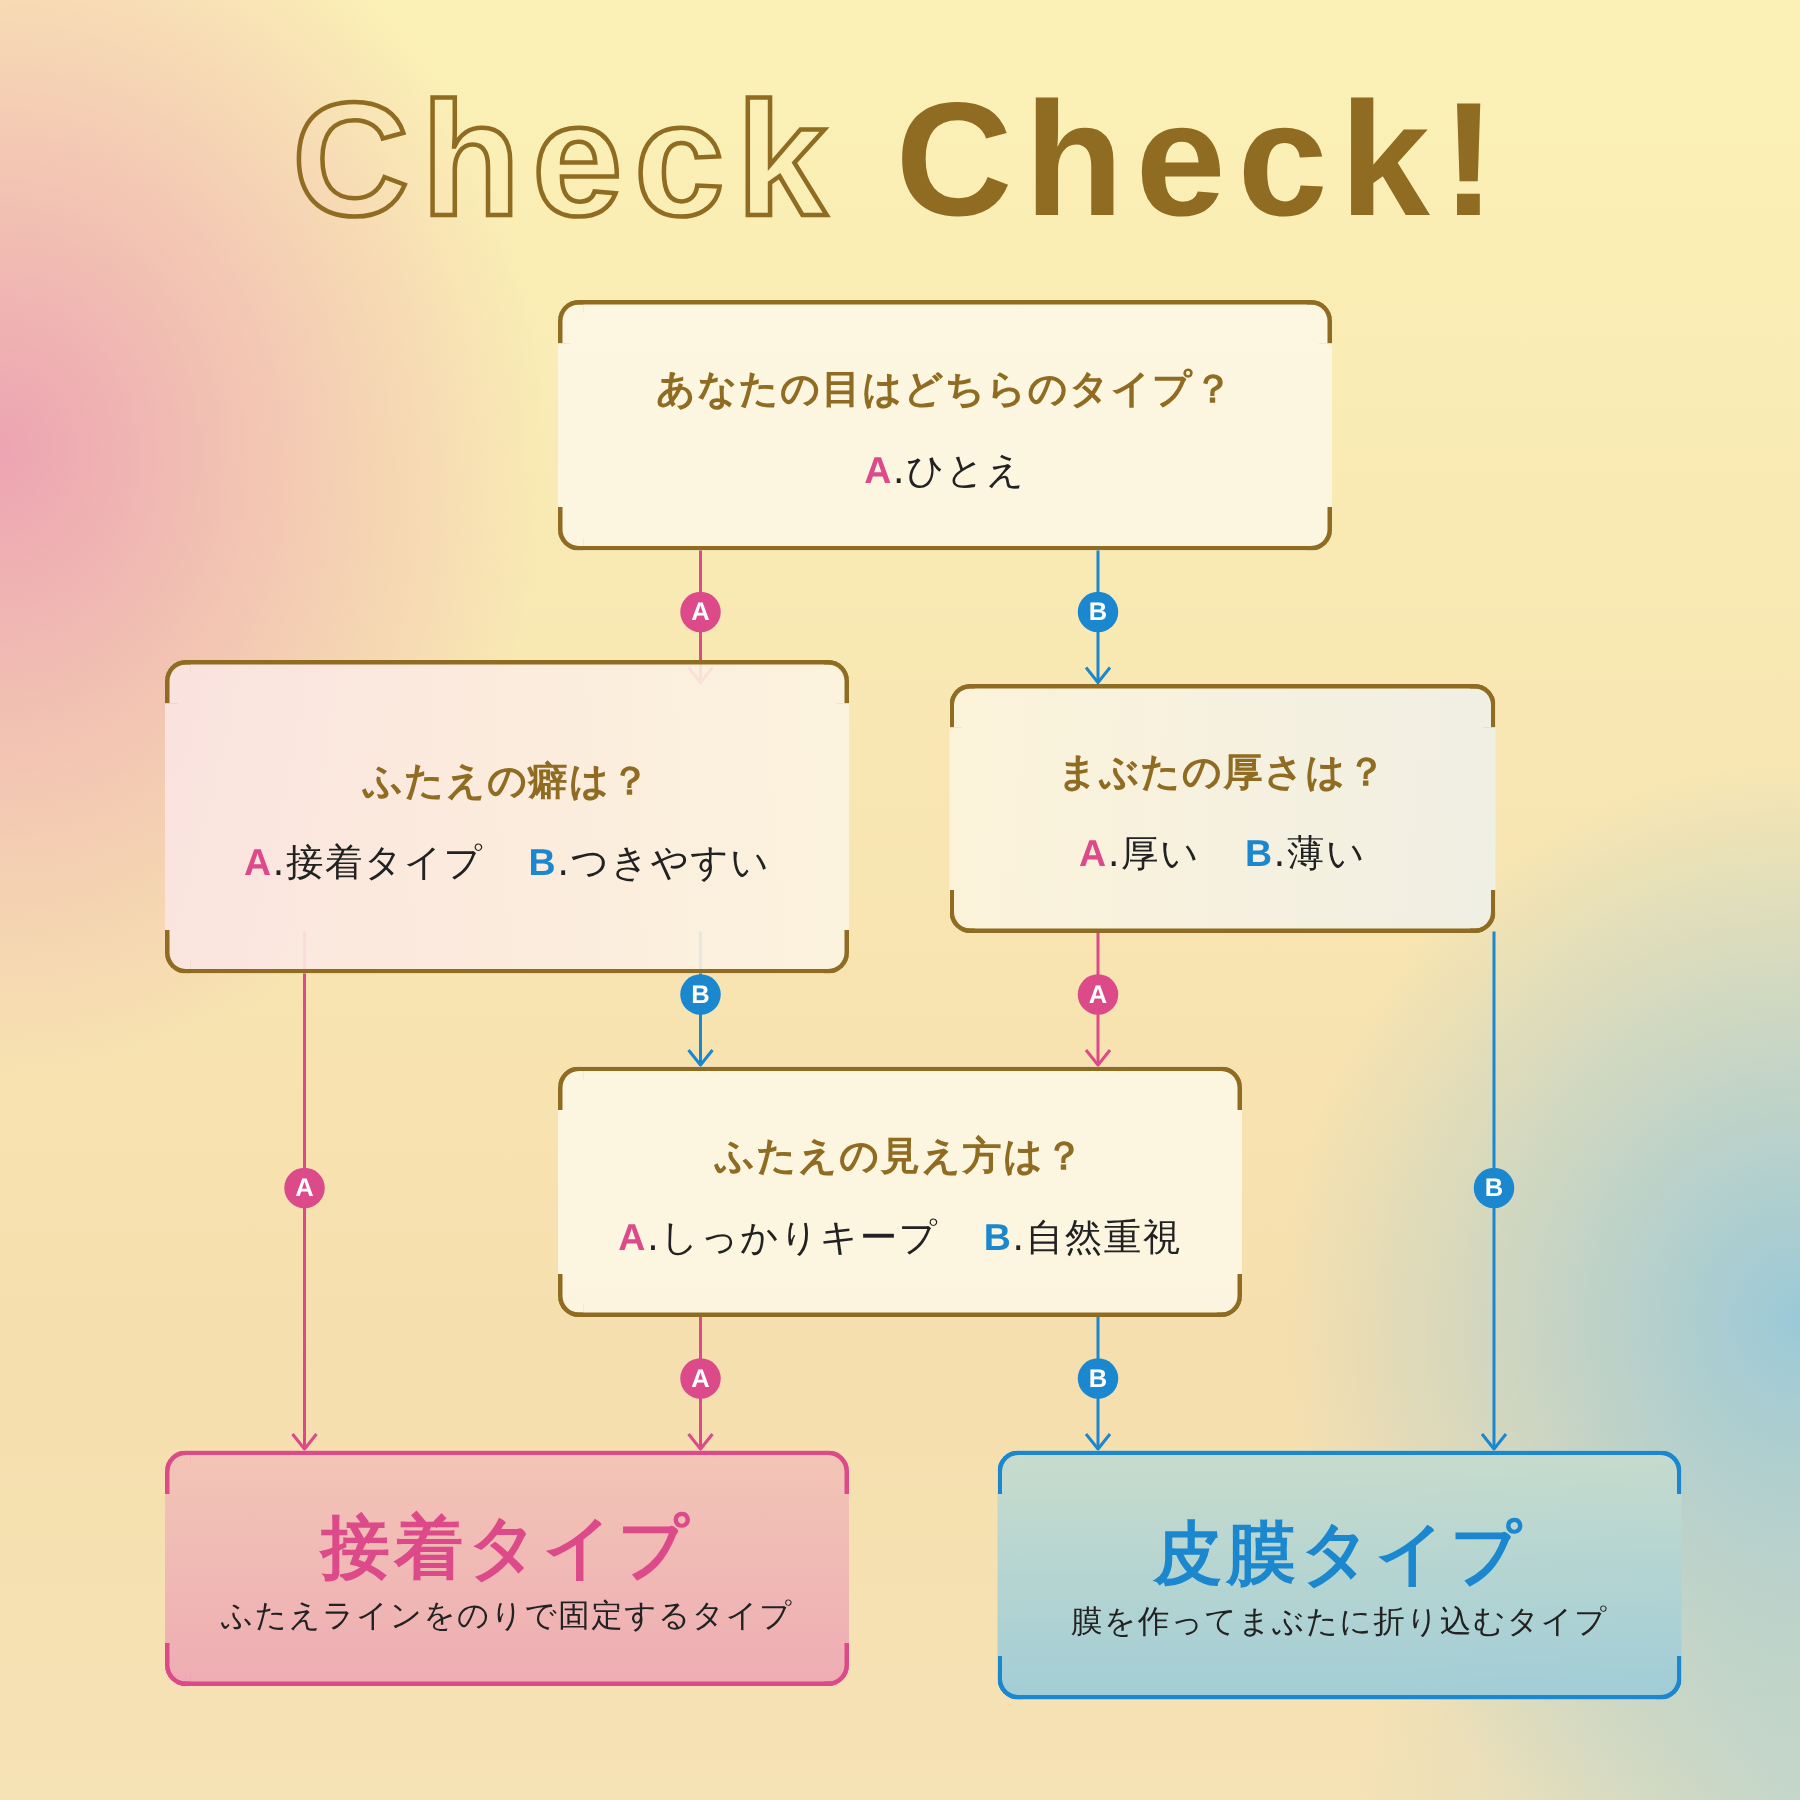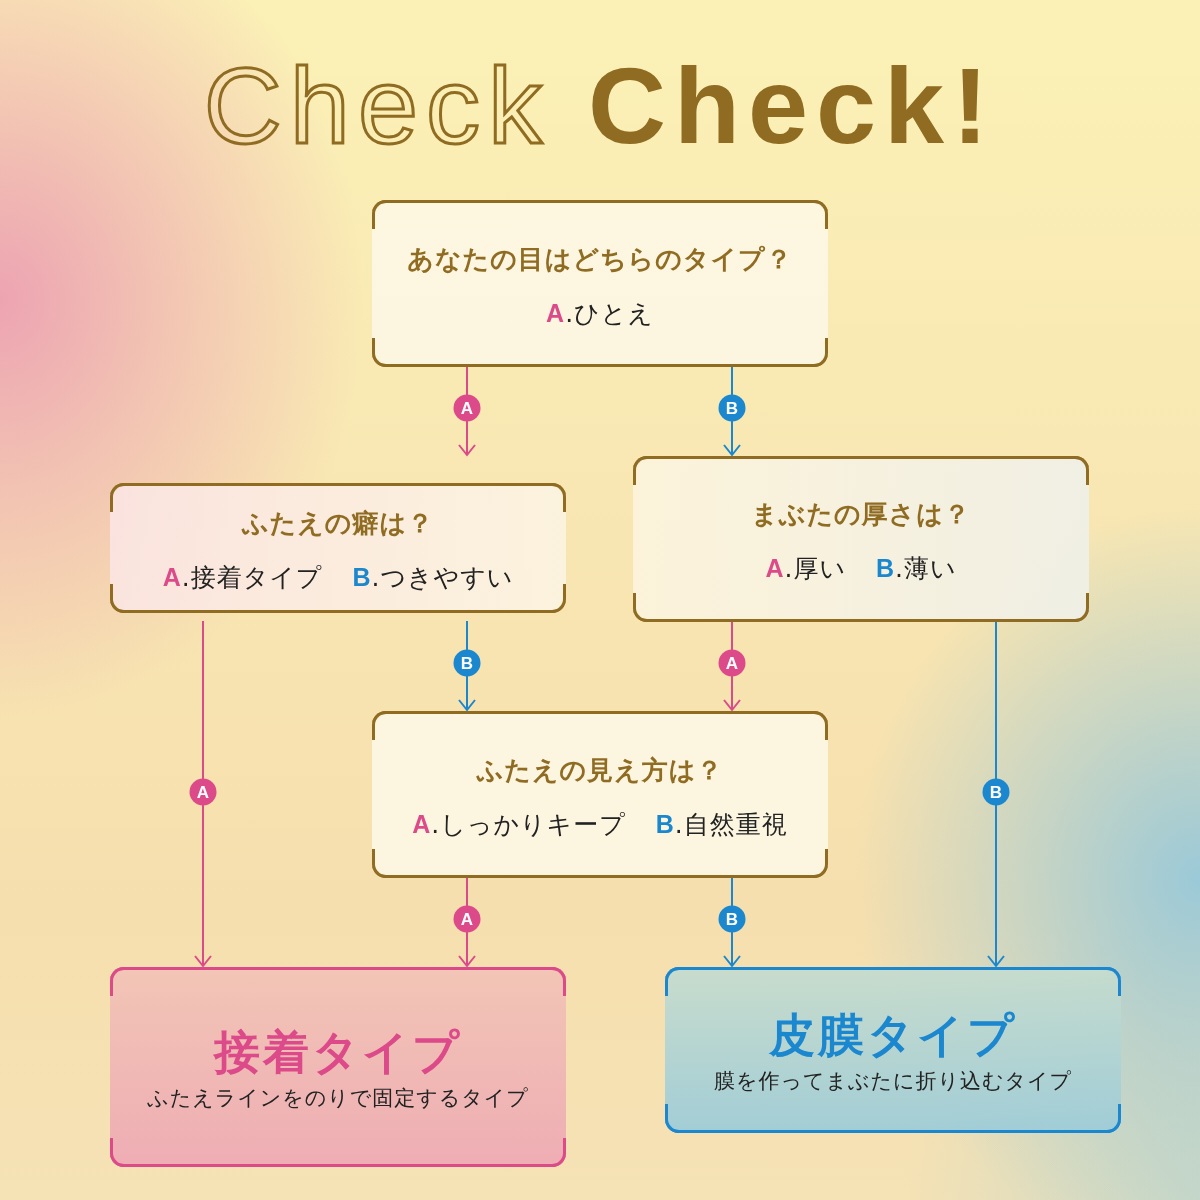--- a/index.html
+++ b/index.html
@@ -10,21 +10,21 @@
         radial-gradient(ellipse 520px 600px at 0px 300px, rgba(236,160,178,0.95), rgba(236,160,178,0) 70%),
         radial-gradient(ellipse 480px 520px at 1200px 880px, rgba(150,200,218,0.95), rgba(150,200,218,0) 72%),
         radial-gradient(ellipse 420px 420px at 1200px 1200px, rgba(175,210,210,0.6), rgba(175,210,210,0) 70%),
         linear-gradient(180deg, #fbf1b6 0%, #f8e6b2 45%, #f6dfae 75%, #f5e2b5 100%);
     }
     .title {
       position: absolute; left: 0; top: 52px; width: 1200px; text-align: center;
       font-family: "Liberation Sans", "DejaVu Sans", sans-serif;
       font-weight: 700; font-size: 108px; letter-spacing: 8px; line-height: 1;
     }
-    .title .outline { color: transparent; -webkit-text-stroke: 3px #8f6c22; font-weight: 400; }
+    .title .outline { color: transparent; -webkit-text-stroke: 3px #8f6c22; font-weight: 700; }
     .title .solid { color: #8f6c22; }
 
     .node {
       position: absolute; box-sizing: border-box;
       display: flex; flex-direction: column; align-items: center; justify-content: center;
     }
     .node .frame {
       position: absolute; inset: 0; pointer-events: none;
       border-top: 3px solid var(--bc); border-bottom: 3px solid var(--bc);
       border-radius: 14px;
@@ -105,46 +105,46 @@
 
 <div class="badge a" style="left:467px;top:408px;">A</div>
 <div class="badge b" style="left:732px;top:408px;">B</div>
 <div class="badge a" style="left:203px;top:792px;">A</div>
 <div class="badge b" style="left:467px;top:663px;">B</div>
 <div class="badge a" style="left:732px;top:663px;">A</div>
 <div class="badge b" style="left:996px;top:792px;">B</div>
 <div class="badge a" style="left:467px;top:919px;">A</div>
 <div class="badge b" style="left:732px;top:919px;">B</div>
 
-<div class="node q" style="left:372px;top:200px;width:456px;height:167px;">
+<div class="node q" style="left:372px;top:200px;width:516px;height:167px;">
   <div class="frame"></div>
     <div class="corner c-tl"></div>
     <div class="corner c-tr"></div>
     <div class="corner c-bl"></div>
     <div class="corner c-br"></div>
   <div class="question">あなたの目はどちらのタイプ？</div>
   <div class="options">
     <span><span class="opt-letter-a">A</span><span>.ひとえ</span></span>
   </div>
 </div>
 
-<div class="node q left" style="left:110px;top:483px;width:456px;height:130px;">
+<div class="node q left" style="left:110px;top:440px;width:456px;height:209px;">
   <div class="frame"></div>
     <div class="corner c-tl"></div>
     <div class="corner c-tr"></div>
     <div class="corner c-bl"></div>
     <div class="corner c-br"></div>
   <div class="question">ふたえの癖は？</div>
   <div class="options">
     <span><span class="opt-letter-a">A</span><span>.接着タイプ</span></span>
     <span><span class="opt-letter-b">B</span><span>.つきやすい</span></span>
   </div>
 </div>
 
-<div class="node q right" style="left:633px;top:456px;width:456px;height:166px;">
+<div class="node q right" style="left:633px;top:456px;width:364px;height:166px;">
   <div class="frame"></div>
     <div class="corner c-tl"></div>
     <div class="corner c-tr"></div>
     <div class="corner c-bl"></div>
     <div class="corner c-br"></div>
   <div class="question">まぶたの厚さは？</div>
   <div class="options">
     <span><span class="opt-letter-a">A</span><span>.厚い</span></span>
     <span><span class="opt-letter-b">B</span><span>.薄い</span></span>
   </div>
@@ -156,21 +156,21 @@
     <div class="corner c-tr"></div>
     <div class="corner c-bl"></div>
     <div class="corner c-br"></div>
   <div class="question">ふたえの見え方は？</div>
   <div class="options">
     <span><span class="opt-letter-a">A</span><span>.しっかりキープ</span></span>
     <span><span class="opt-letter-b">B</span><span>.自然重視</span></span>
   </div>
 </div>
 
-<div class="node res pink" style="left:110px;top:967px;width:456px;height:200px;">
+<div class="node res pink" style="left:110px;top:967px;width:456px;height:157px;">
   <div class="frame"></div>
     <div class="corner c-tl"></div>
     <div class="corner c-tr"></div>
     <div class="corner c-bl"></div>
     <div class="corner c-br"></div>
   <div class="rtitle">接着タイプ</div>
   <div class="rdesc">ふたえラインをのりで固定するタイプ</div>
 </div>
 
 <div class="node res blue" style="left:665px;top:967px;width:456px;height:166px;">

